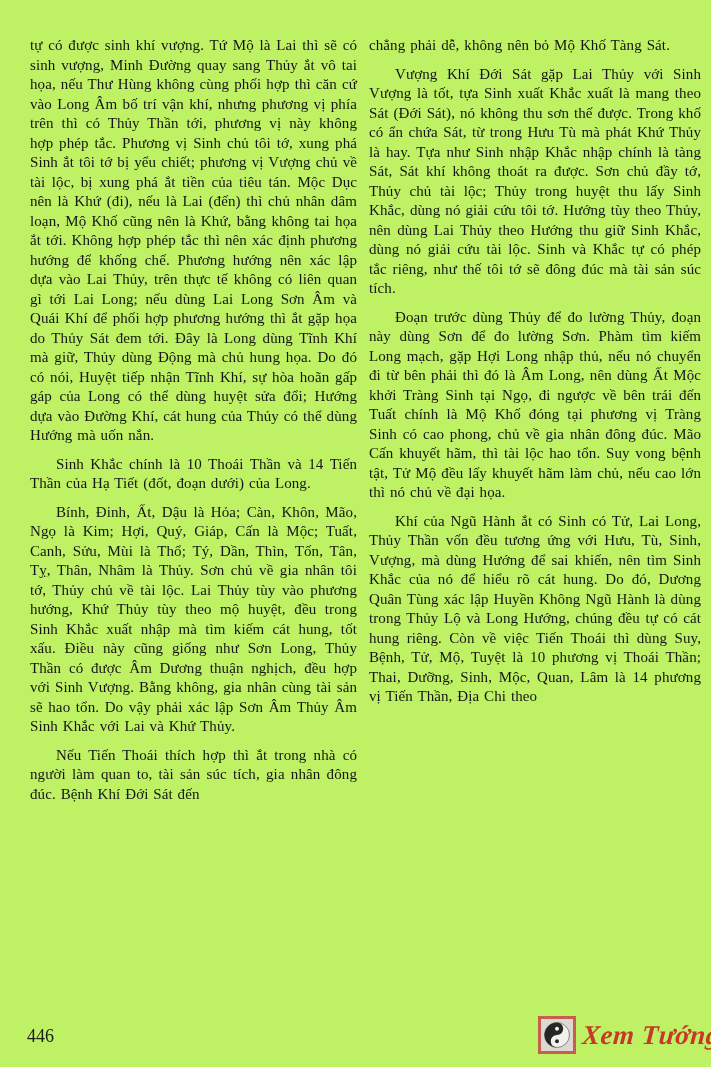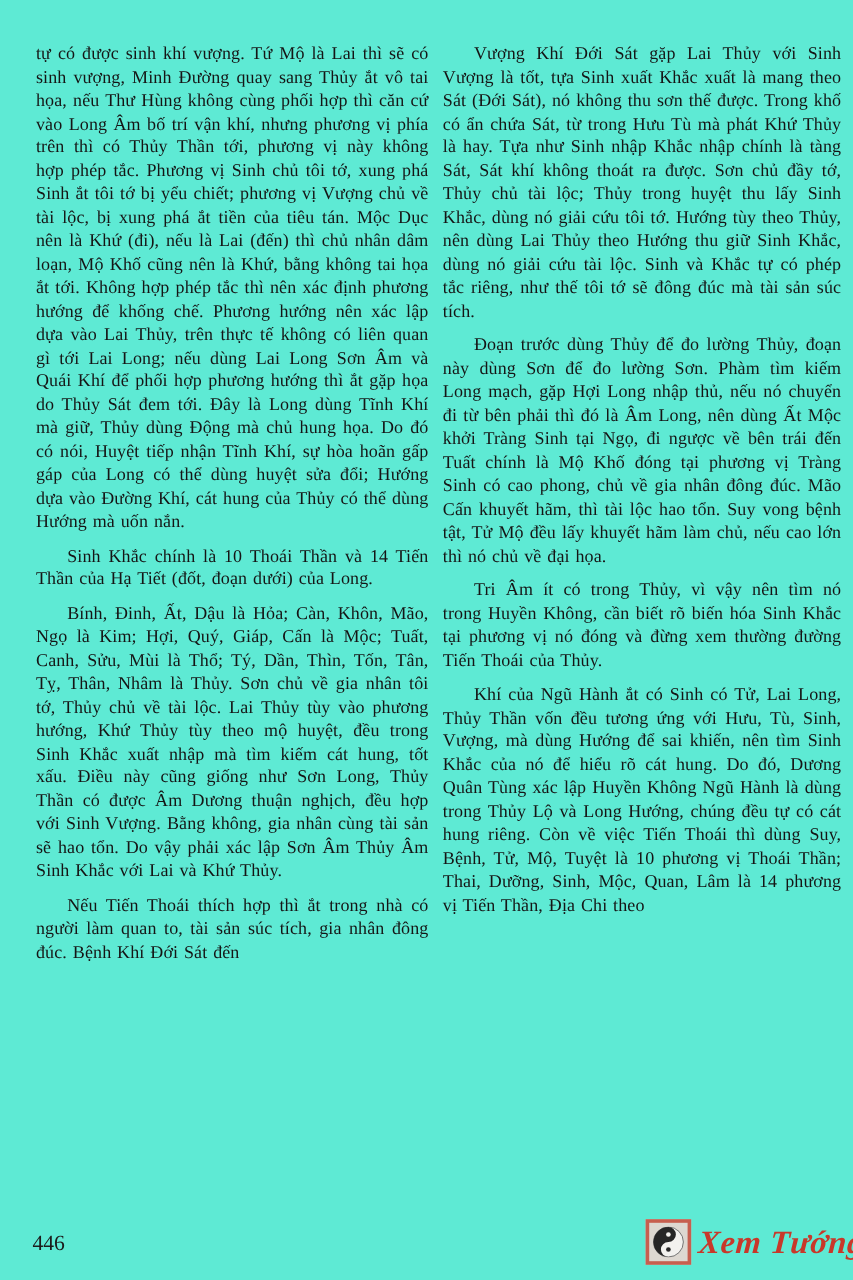--- a/index.html
+++ b/index.html
@@ -5,21 +5,21 @@
   html, body {
     margin: 0;
     padding: 0;
     background: #e9e9e9;
   }
   .page {
     position: relative;
     width: 711px;
     height: 1067px;
     margin: 0 auto;
-    background: #5eead4;
+    background: #bef264;
     overflow: hidden;
     font-family: "Liberation Serif", "DejaVu Serif", serif;
     color: #151515;
   }
   .col {
     position: absolute;
     top: 36px;
     font-size: 15px;
     line-height: 19.5px;
     text-align: justify;
@@ -74,23 +74,23 @@
 <div class="page">
 
   <div class="col col-left">
     <p class="cont">tự có được sinh khí vượng. Tứ Mộ là Lai thì sẽ có sinh vượng, Minh Đường quay sang Thủy ắt vô tai họa, nếu Thư Hùng không cùng phối hợp thì căn cứ vào Long Âm bố trí vận khí, nhưng phương vị phía trên thì có Thủy Thần tới, phương vị này không hợp phép tắc. Phương vị Sinh chủ tôi tớ, xung phá Sinh ắt tôi tớ bị yểu chiết; phương vị Vượng chủ về tài lộc, bị xung phá ắt tiền của tiêu tán. Mộc Dục nên là Khứ (đi), nếu là Lai (đến) thì chủ nhân dâm loạn, Mộ Khố cũng nên là Khứ, bằng không tai họa ắt tới. Không hợp phép tắc thì nên xác định phương hướng để khống chế. Phương hướng nên xác lập dựa vào Lai Thủy, trên thực tế không có liên quan gì tới Lai Long; nếu dùng Lai Long Sơn Âm và Quái Khí để phối hợp phương hướng thì ắt gặp họa do Thủy Sát đem tới. Đây là Long dùng Tĩnh Khí mà giữ, Thủy dùng Động mà chủ hung họa. Do đó có nói, Huyệt tiếp nhận Tĩnh Khí, sự hòa hoãn gấp gáp của Long có thể dùng huyệt sửa đổi; Hướng dựa vào Đường Khí, cát hung của Thủy có thể dùng Hướng mà uốn nắn.</p>
     <p>Sinh Khắc chính là 10 Thoái Thần và 14 Tiến Thần của Hạ Tiết (đốt, đoạn dưới) của Long.</p>
     <p>Bính, Đinh, Ất, Dậu là Hỏa; Càn, Khôn, Mão, Ngọ là Kim; Hợi, Quý, Giáp, Cấn là Mộc; Tuất, Canh, Sửu, Mùi là Thổ; Tý, Dần, Thìn, Tốn, Tân, Tỵ, Thân, Nhâm là Thủy. Sơn chủ về gia nhân tôi tớ, Thủy chủ về tài lộc. Lai Thủy tùy vào phương hướng, Khứ Thủy tùy theo mộ huyệt, đều trong Sinh Khắc xuất nhập mà tìm kiếm cát hung, tốt xấu. Điều này cũng giống như Sơn Long, Thủy Thần có được Âm Dương thuận nghịch, đều hợp với Sinh Vượng. Bằng không, gia nhân cùng tài sản sẽ hao tổn. Do vậy phải xác lập Sơn Âm Thủy Âm Sinh Khắc với Lai và Khứ Thủy.</p>
     <p>Nếu Tiến Thoái thích hợp thì ắt trong nhà có người làm quan to, tài sản súc tích, gia nhân đông đúc. Bệnh Khí Đới Sát đến</p>
   </div>
 
   <div class="col col-right">
+    <p class="cont">chẳng phải dễ, không nên bỏ Mộ Khố Tàng Sát.</p>
     <p>Vượng Khí Đới Sát gặp Lai Thủy với Sinh Vượng là tốt, tựa Sinh xuất Khắc xuất là mang theo Sát (Đới Sát), nó không thu sơn thế được. Trong khố có ẩn chứa Sát, từ trong Hưu Tù mà phát Khứ Thủy là hay. Tựa như Sinh nhập Khắc nhập chính là tàng Sát, Sát khí không thoát ra được. Sơn chủ đầy tớ, Thủy chủ tài lộc; Thủy trong huyệt thu lấy Sinh Khắc, dùng nó giải cứu tôi tớ. Hướng tùy theo Thủy, nên dùng Lai Thủy theo Hướng thu giữ Sinh Khắc, dùng nó giải cứu tài lộc. Sinh và Khắc tự có phép tắc riêng, như thế tôi tớ sẽ đông đúc mà tài sản súc tích.</p>
     <p>Đoạn trước dùng Thủy để đo lường Thủy, đoạn này dùng Sơn để đo lường Sơn. Phàm tìm kiếm Long mạch, gặp Hợi Long nhập thủ, nếu nó chuyển đi từ bên phải thì đó là Âm Long, nên dùng Ất Mộc khởi Tràng Sinh tại Ngọ, đi ngược về bên trái đến Tuất chính là Mộ Khố đóng tại phương vị Tràng Sinh có cao phong, chủ về gia nhân đông đúc. Mão Cấn khuyết hãm, thì tài lộc hao tổn. Suy vong bệnh tật, Tử Mộ đều lấy khuyết hãm làm chủ, nếu cao lớn thì nó chủ về đại họa.</p>
-    <p>Tri Âm ít có trong Thủy, vì vậy nên tìm nó trong Huyền Không, cần biết rõ biến hóa Sinh Khắc tại phương vị nó đóng và đừng xem thường đường Tiến Thoái của Thủy.</p>
     <p>Khí của Ngũ Hành ắt có Sinh có Tử, Lai Long, Thủy Thần vốn đều tương ứng với Hưu, Tù, Sinh, Vượng, mà dùng Hướng để sai khiến, nên tìm Sinh Khắc của nó để hiểu rõ cát hung. Do đó, Dương Quân Tùng xác lập Huyền Không Ngũ Hành là dùng trong Thủy Lộ và Long Hướng, chúng đều tự có cát hung riêng. Còn về việc Tiến Thoái thì dùng Suy, Bệnh, Tử, Mộ, Tuyệt là 10 phương vị Thoái Thần; Thai, Dưỡng, Sinh, Mộc, Quan, Lâm là 14 phương vị Tiến Thần, Địa Chi theo</p>
   </div>
 
   <span class="page-num">446</span>
 
   <div class="watermark">
     <span class="wm-icon">
       <svg viewBox="0 0 100 100" xmlns="http://www.w3.org/2000/svg">
         <circle cx="50" cy="50" r="48" fill="#f2f1ee" stroke="#6b6b6b" stroke-width="3"></circle>
         <path d="M50,2 a24,24 0 0,1 0,48 a24,24 0 0,0 0,48 a48,48 0 0,1 0,-96 Z" fill="#262626"></path>

